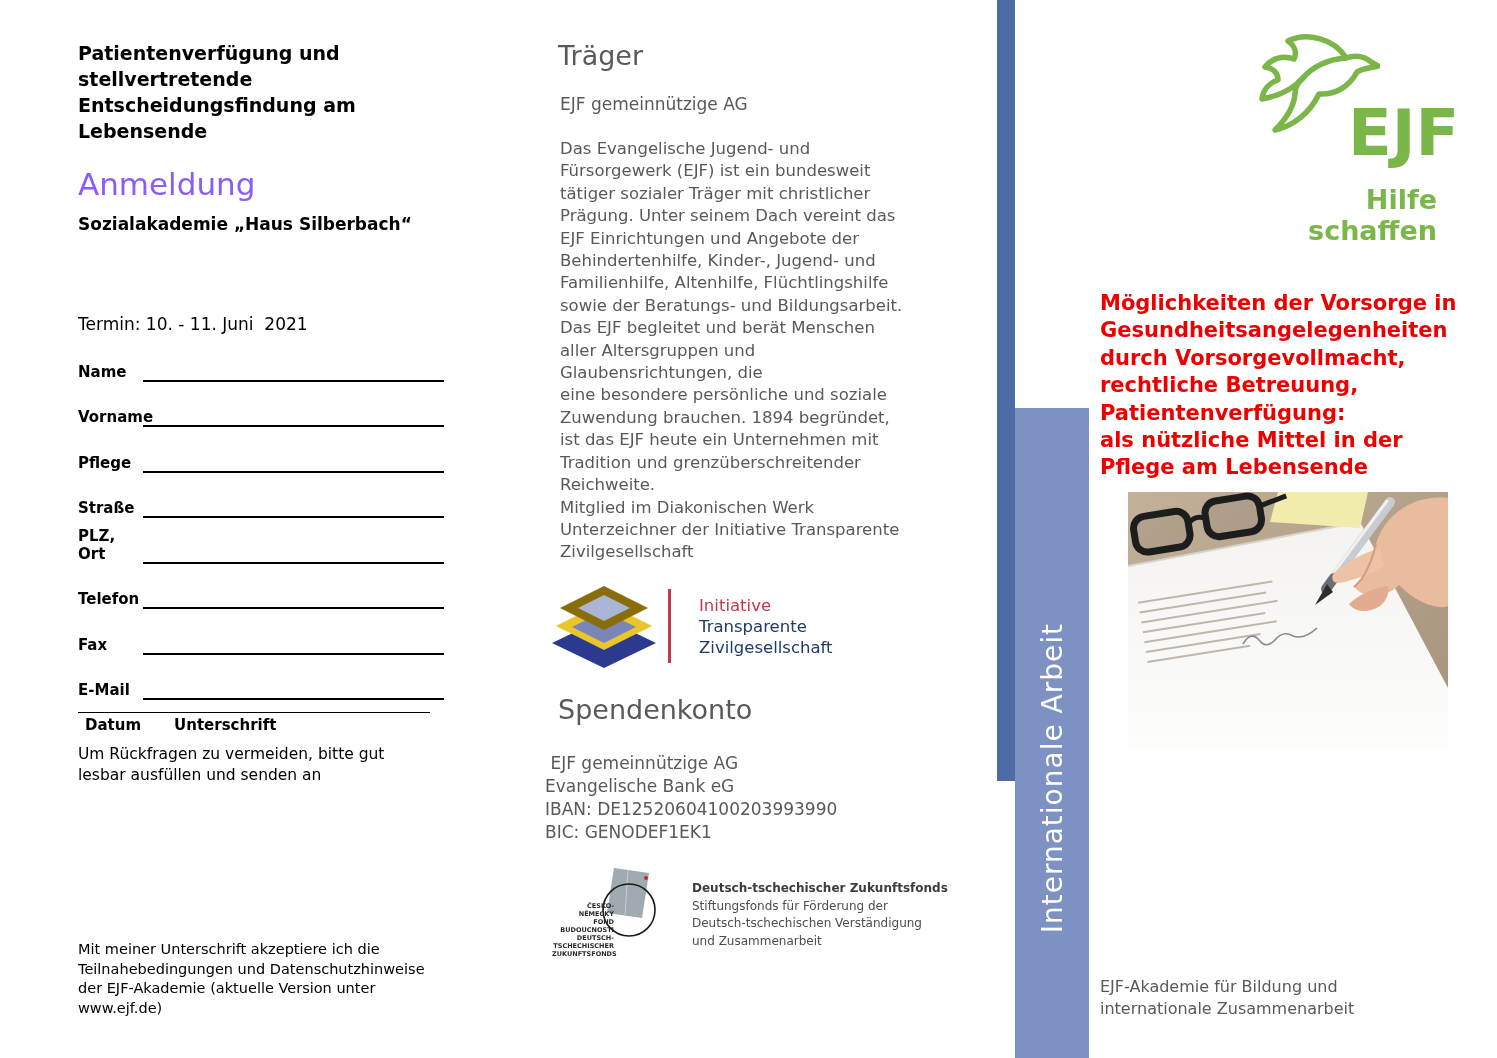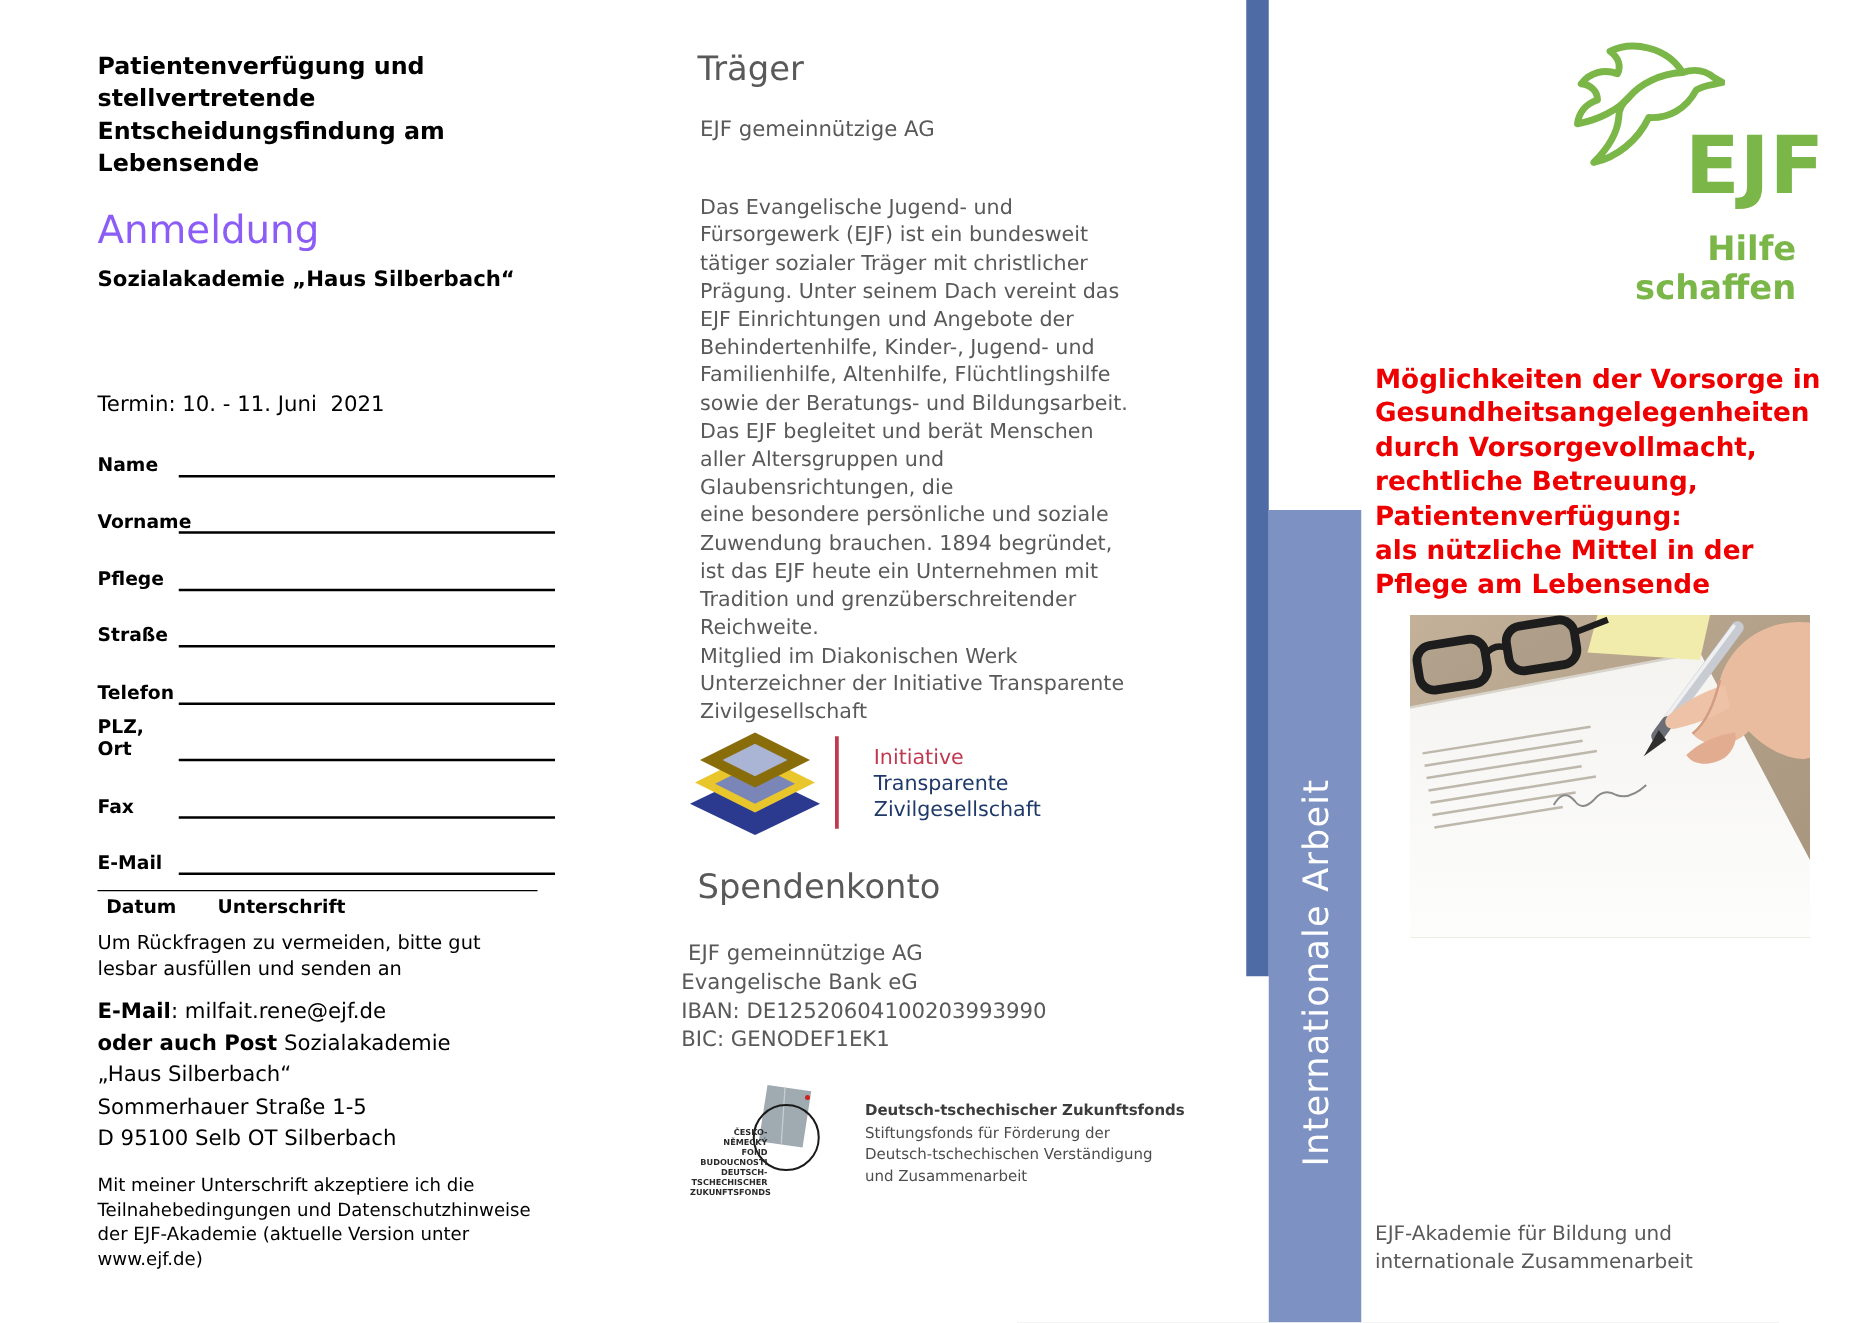--- a/index.html
+++ b/index.html
@@ -29,21 +29,21 @@
   .sig-line{position:absolute;left:78px;top:712px;width:352px;border-top:1.5px solid #000;}
   .sig-labels{position:absolute;left:85px;top:716px;font-size:15px;font-weight:bold;}
   .sig-labels span:last-child{margin-left:33px;}
   .l-note{position:absolute;left:78px;top:744px;font-size:15.5px;line-height:21px;}
   .l-contact{position:absolute;left:78px;top:797px;font-size:17px;line-height:25.5px;}
   .l-contact b{font-weight:bold;}
   .l-disclaimer{position:absolute;left:78px;top:940px;font-size:14.5px;line-height:19.5px;}
   .m-traeger-h{position:absolute;left:558px;top:40px;font-size:27px;color:#595959;}
   .m-org{position:absolute;left:560px;top:94px;font-size:17px;color:#595959;}
   .m-paragraph{position:absolute;left:560px;top:138px;width:432px;
-    font-size:16.5px;line-height:22.4px;color:#595959;margin-top:17px;}
+    font-size:16.5px;line-height:22.4px;color:#595959;}
   .itz{position:absolute;left:552px;top:582px;height:88px;display:flex;align-items:center;}
   .itz-svg{width:108px;height:88px;flex:none;}
   .itz-sep{width:3px;height:74px;background:#c0394f;margin-left:8px;flex:none;}
   .itz-text{margin-left:28px;font-size:16.5px;line-height:21px;}
   .itz-text .red{color:#c0394f;}
   .itz-text .navy{color:#1f3968;}
   .m-spenden-h{position:absolute;left:558px;top:694px;font-size:27px;color:#595959;}
   .m-bank{position:absolute;left:545px;top:752px;font-size:17px;line-height:23px;color:#595959;}
   .dtzf{position:absolute;left:552px;top:862px;display:flex;align-items:flex-start;}
   .dtzf-badge{position:relative;width:120px;height:100px;flex:none;}
@@ -97,52 +97,45 @@
     </div>
     <div class="form-row">
       <span class="form-label">Pflege</span>
       <span class="form-line"></span>
     </div>
     <div class="form-row">
       <span class="form-label">Straße</span>
       <span class="form-line"></span>
     </div>
     <div class="form-row">
+      <span class="form-label">PLZ, Ort</span>
+      <span class="form-line"></span>
+    </div>
+    <div class="form-row">
       <span class="form-label">Telefon</span>
-      <span class="form-line"></span>
-    </div>
-    <div class="form-row">
-      <span class="form-label">PLZ, Ort</span>
       <span class="form-line"></span>
     </div>
     <div class="form-row">
       <span class="form-label">Fax</span>
       <span class="form-line"></span>
     </div>
     <div class="form-row">
       <span class="form-label">E-Mail</span>
       <span class="form-line"></span>
     </div>
   </div>
 
   <div class="sig-line"></div>
   <div class="sig-labels">
     <span>Datum</span><span>Unterschrift</span>
   </div>
 
   <div class="l-note pre">Um Rückfragen zu vermeiden, bitte gut
 lesbar ausfüllen und senden an</div>
 
-  <div class="l-contact">
-    <div><b>E-Mail</b><span>: milfait.rene@ejf.de</span></div>
-    <div><b>oder auch Post</b><span> Sozialakademie</span></div>
-    <div class="pre">„Haus Silberbach“
-Sommerhauer Straße 1-5
-D 95100 Selb OT Silberbach</div>
-  </div>
 
   <div class="l-disclaimer pre">Mit meiner Unterschrift akzeptiere ich die
 Teilnahebedingungen und Datenschutzhinweise
 der EJF-Akademie (aktuelle Version unter
 www.ejf.de)</div>
 
   <div class="m-traeger-h">Träger</div>
   <div class="m-org">EJF gemeinnützige AG</div>
   <div class="m-paragraph pre">Das Evangelische Jugend- und
 Fürsorgewerk (EJF) ist ein bundesweit

